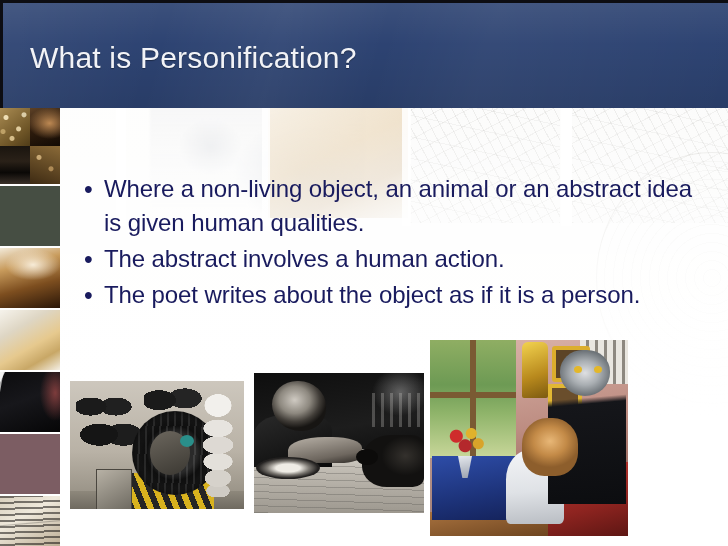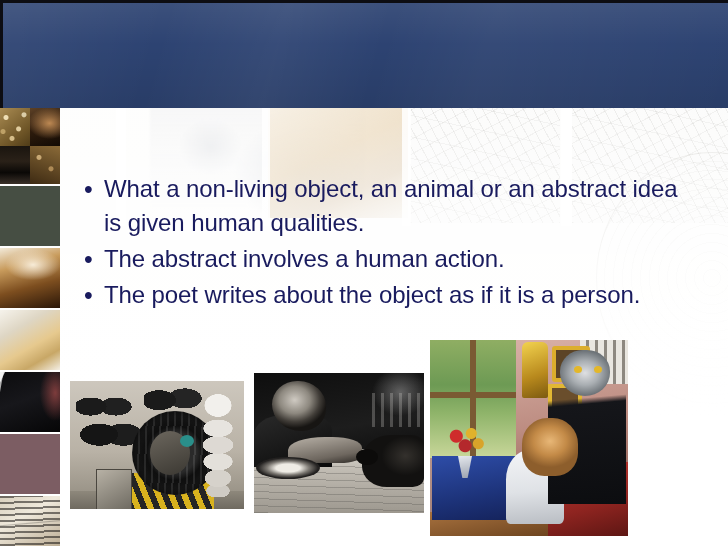--- a/index.html
+++ b/index.html
@@ -463,20 +463,21 @@
     <div id="wm-arc"></div>
     <div class="wm-gap" style="left:116px; width:10px;"></div>
     <div class="wm-gap" style="left:262px; width:8px;"></div>
     <div class="wm-gap" style="left:402px; width:9px;"></div>
     <div class="wm-gap" style="left:561px; width:11px;"></div>
     <div id="wm-fade"></div>
   </div>
 
   <div id="header-band">
     <div id="header-sheen"></div>
+    <div id="page-title">What is Personification?</div>
   </div>
 
   <div id="left-strip">
 
     <div class="strip-cell" style="top:0px; height:76px;">
       <div class="quad tex-cork" style="left:0;    top:0;"></div>
       <div class="quad tex-brownblur" style="left:50%;  top:0;"></div>
       <div class="quad tex-dark" style="left:0;    top:50%;"></div>
       <div class="quad tex-grain" style="left:50%;  top:50%;"></div>
     </div>
@@ -491,21 +492,21 @@
 
     <div class="strip-cell tex-mauve" style="top:326px; height:60px;"></div>
 
     <div class="strip-cell tex-news" style="top:388px; height:50px;"></div>
   </div>
 
   <div id="bullets">
 
     <div class="bullet-row">
       <div class="bullet-dot">•</div>
-      <div class="bullet-text">What a non-living object, an animal or an abstract idea is given human qualities.</div>
+      <div class="bullet-text">Where a non-living object, an animal or an abstract idea is given human qualities.</div>
     </div>
 
     <div class="bullet-row">
       <div class="bullet-dot">•</div>
       <div class="bullet-text">The abstract involves a human action.</div>
     </div>
 
     <div class="bullet-row">
       <div class="bullet-dot">•</div>
       <div class="bullet-text">The poet writes about the object as if it is a person.</div>

